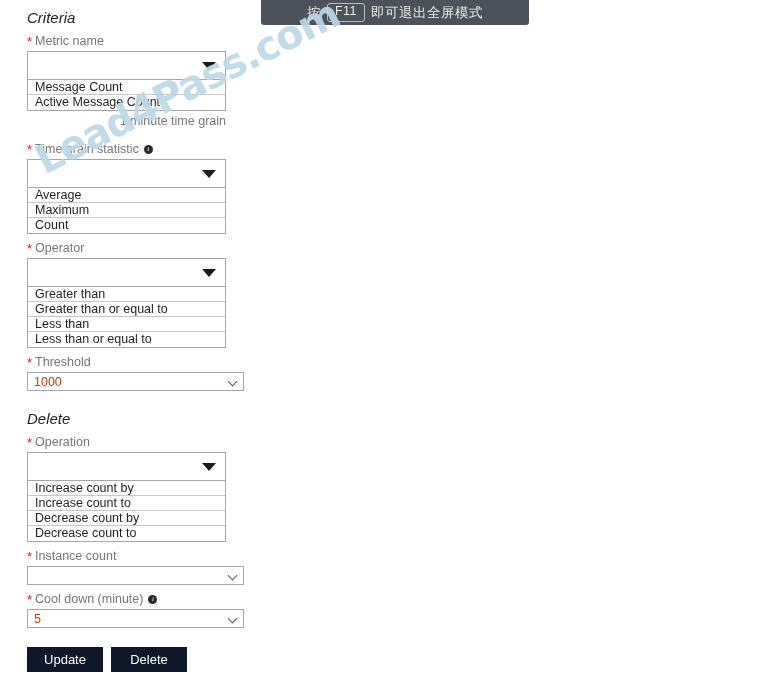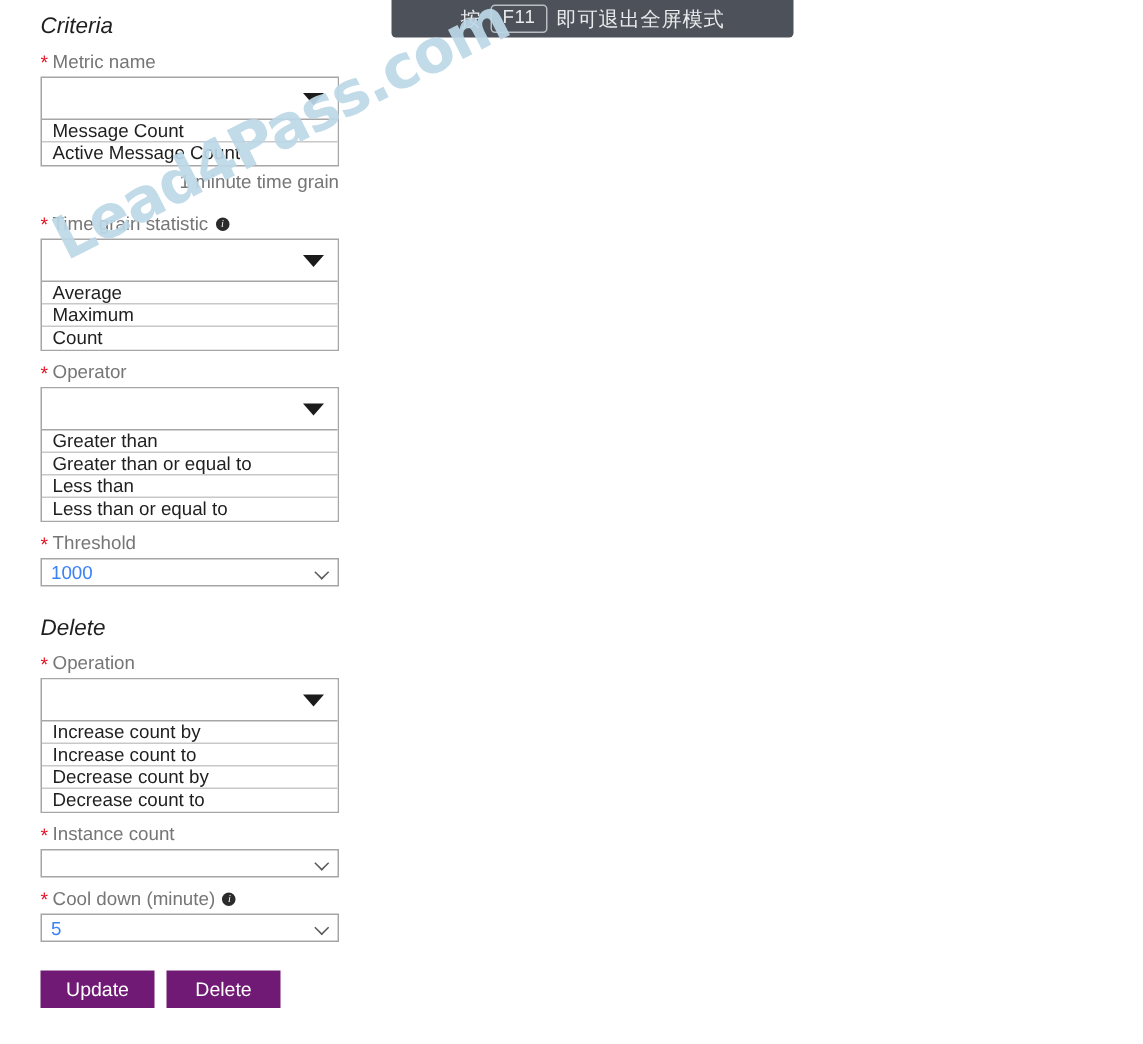--- a/index.html
+++ b/index.html
@@ -138,31 +138,31 @@
     padding: 0 0 0 7px;
     border-bottom: 1px solid #c8c8c8;
     box-sizing: border-box;
     white-space: nowrap;
     overflow: hidden;
   }
   .combo-opt:last-child { border-bottom: none; }
 
   
   .select-box {
-    width: 199px;
+    width: 217px;
     height: 19px;
     border: 1px solid #a6a6a6;
     background: #ffffff;
     box-sizing: border-box;
     display: flex;
     align-items: center;
     justify-content: space-between;
     padding: 0 6px 0 6px;
     font-size: 12.5px;
-    color: #3b82f6;
+    color: #c2410c;
   }
   .chevron {
     width: 8px;
     height: 8px;
     position: relative;
     flex: none;
   }
   .chevron::before {
     content: "";
     position: absolute;
@@ -184,21 +184,21 @@
     line-height: 15px;
   }
 
   
   .button-row {
     display: flex;
     gap: 8px;
     margin-top: 19px;
   }
   .btn {
-    background: #701a75;
+    background: #0f172a;
     color: #ffffff;
     border: none;
     height: 25px;
     min-width: 76px;
     padding: 0 12px;
     font-size: 13px;
     font-family: "Liberation Sans", sans-serif;
     cursor: pointer;
     line-height: 25px;
     text-align: center;

